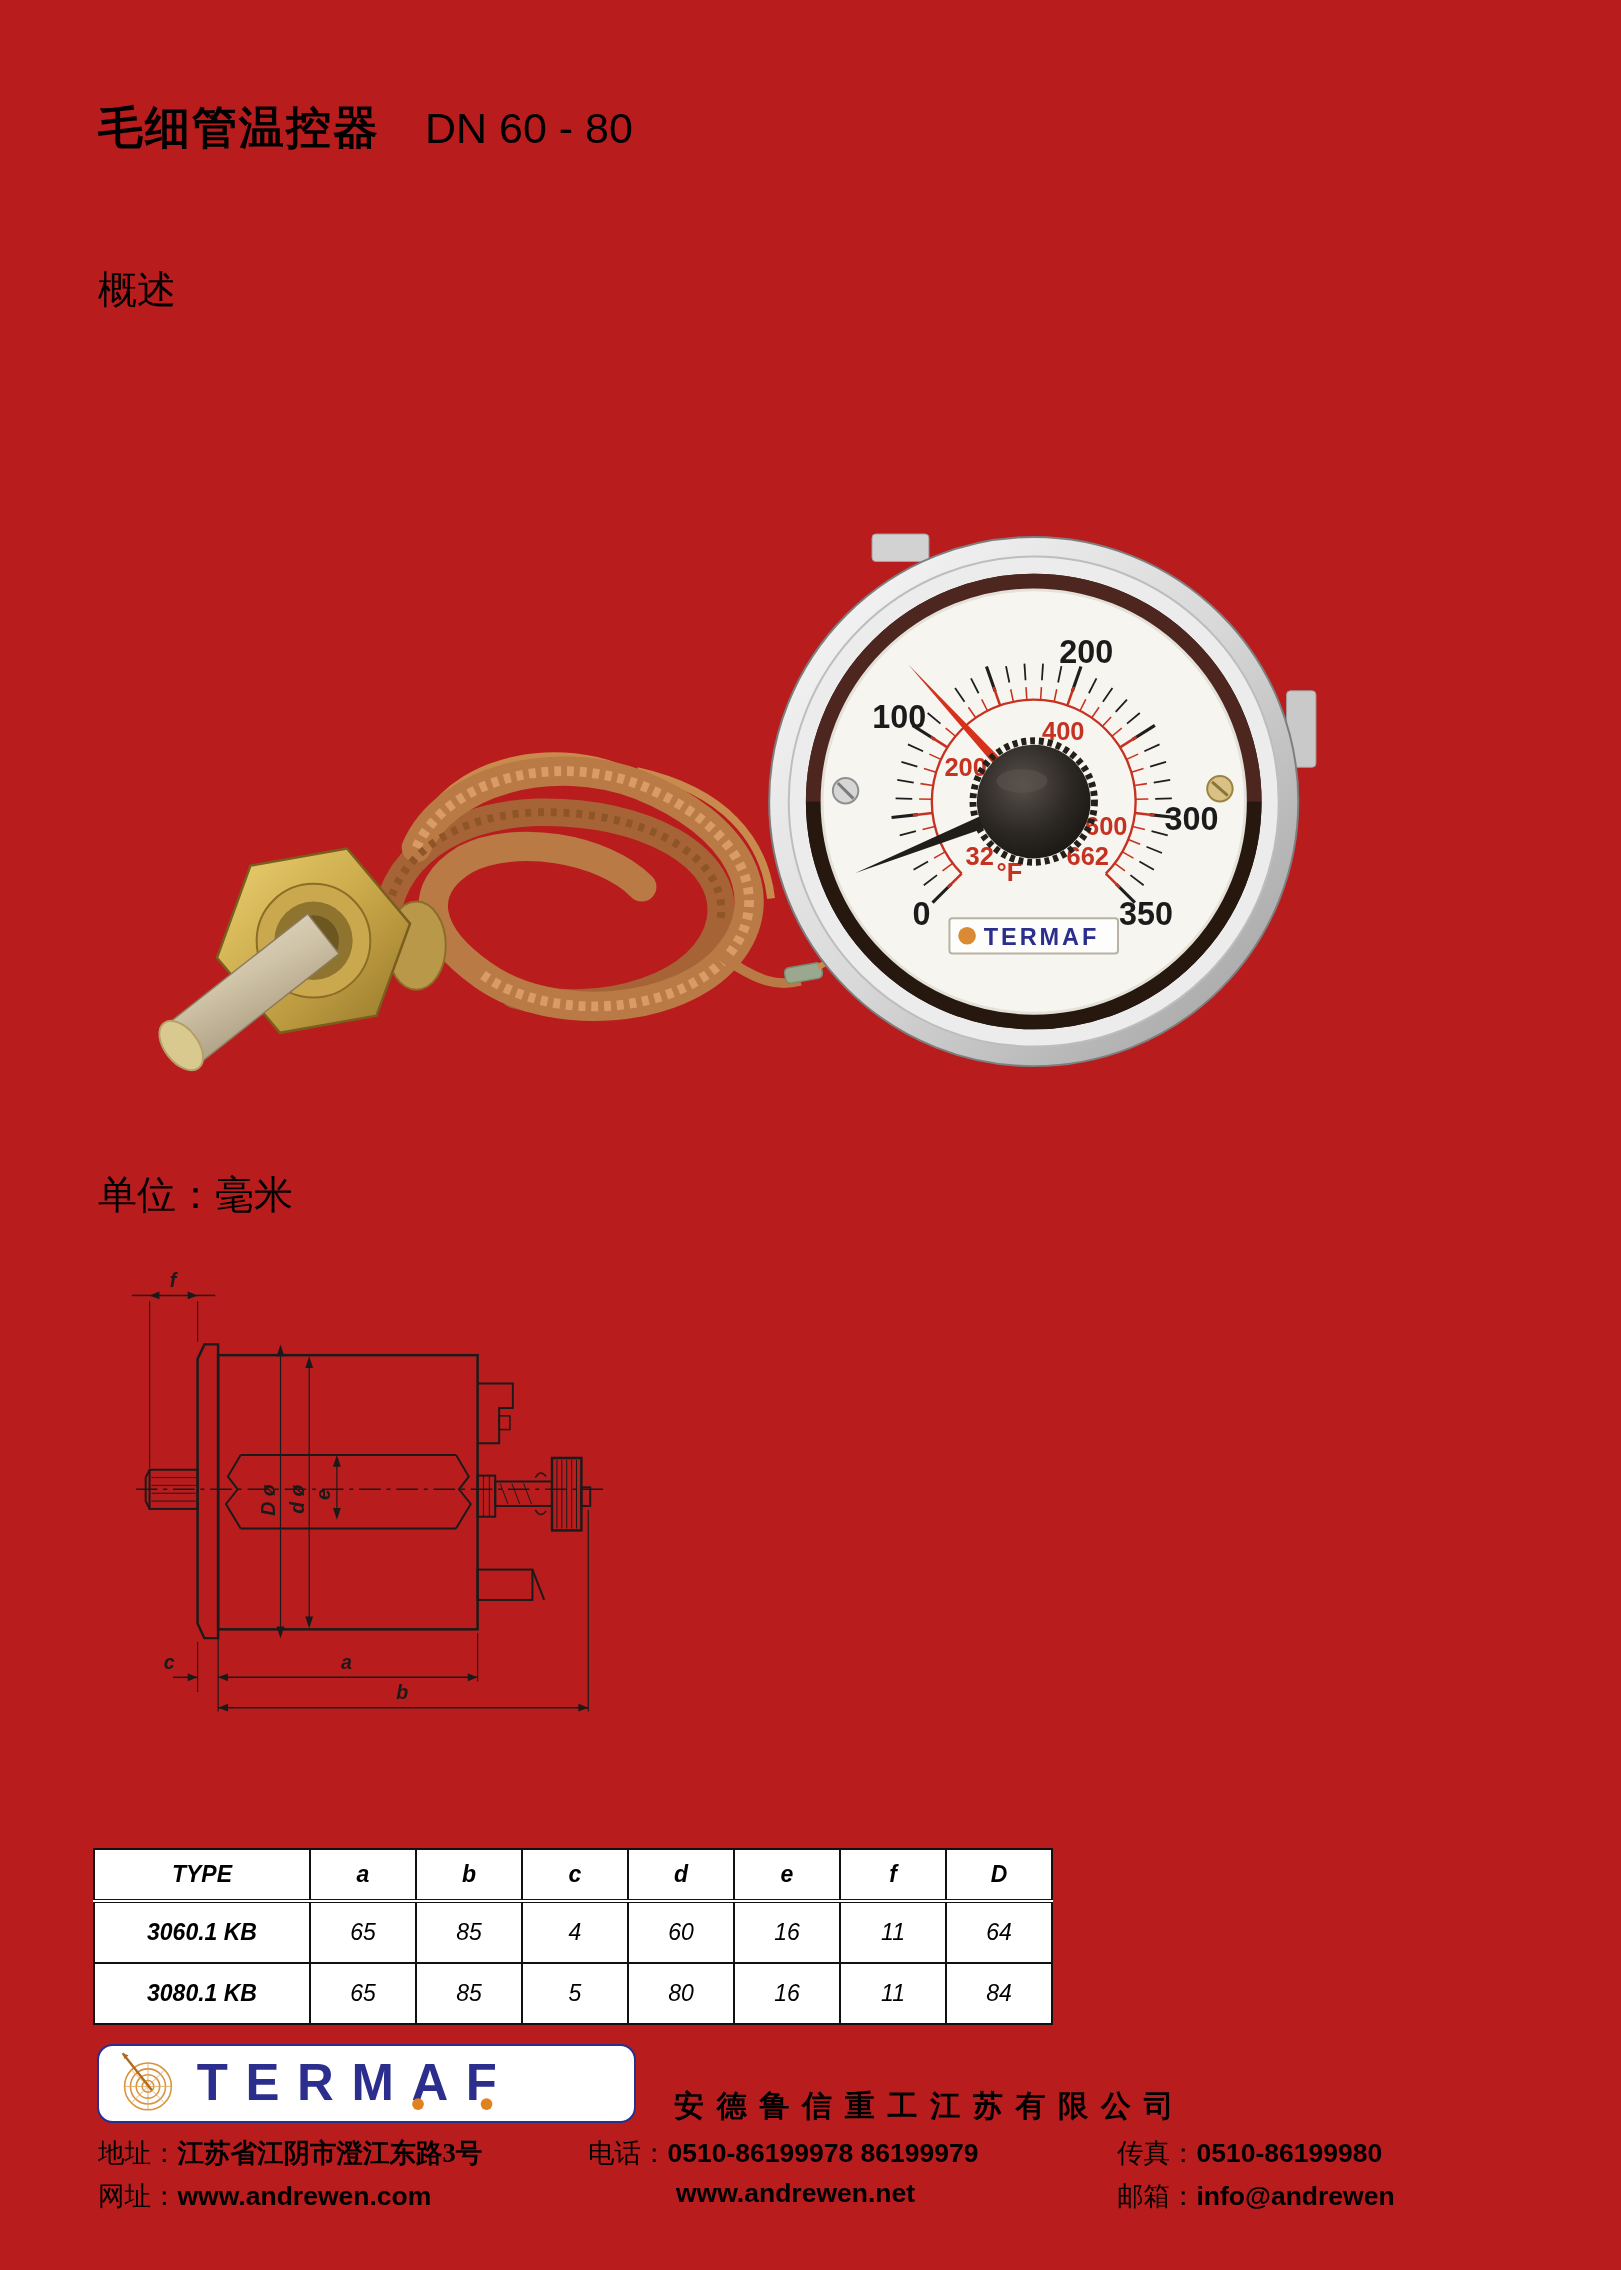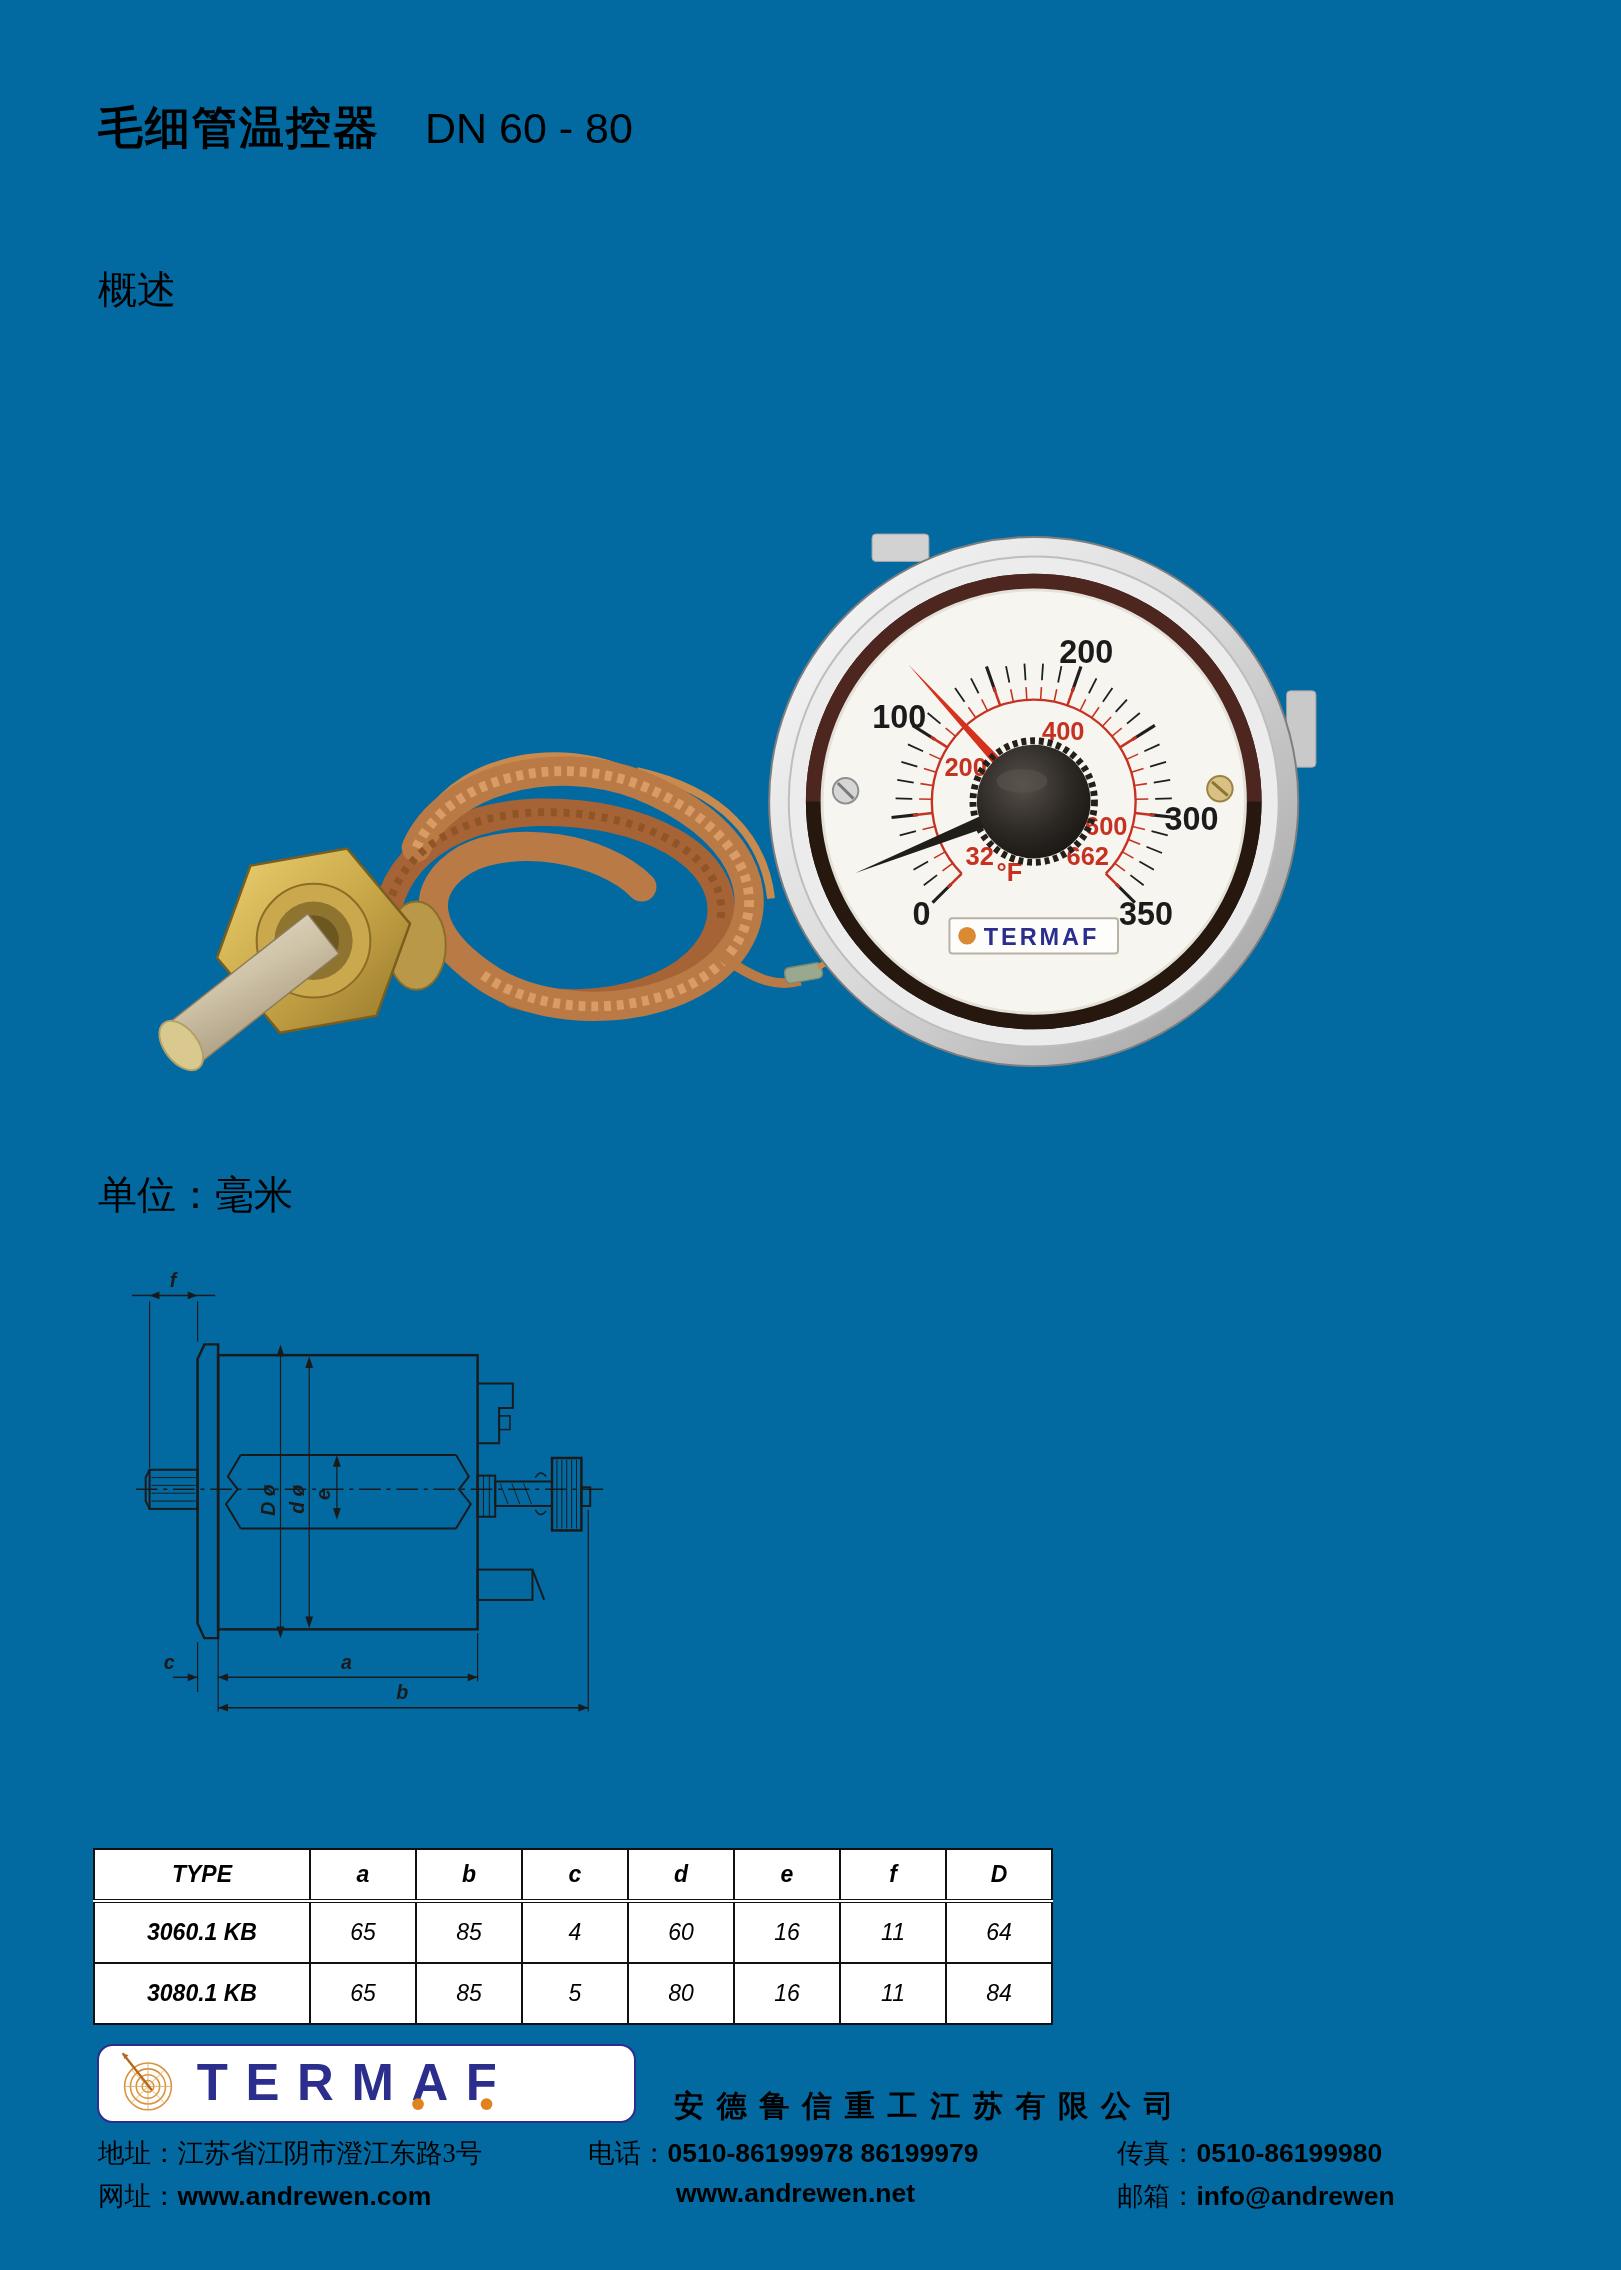--- a/index.html
+++ b/index.html
@@ -1,16 +1,16 @@
 <!DOCTYPE html>
 <html><head>
 <meta charset="utf-8">
 <style>
   html,body{margin:0;padding:0;background:#888;}
-  .page{position:relative;width:1621px;height:2270px;background:#0369a1;
+  .page{position:relative;width:1621px;height:2270px;background:#b91c1c;
         font-family:"Liberation Sans",sans-serif;color:#000;overflow:hidden;margin:0 auto;}
   .abs{position:absolute;}
   
   .title-row{left:98px;top:98px;display:flex;align-items:baseline;gap:45px;}
   .title-cn{font-family:"Liberation Serif",serif;font-size:45px;font-weight:600;letter-spacing:2px;}
   .title-model{font-size:43px;font-weight:normal;margin-top:6px;}
   .h-cn{font-family:"Liberation Serif",serif;font-size:39px;font-weight:500;}
   .overview-h{left:98px;top:263px;}
   .para{left:98px;top:316px;font-size:28px;line-height:42px;}
   .units-h{left:98px;top:1168px;}
@@ -26,21 +26,21 @@
   .col-type{width:216px;} .col-n{width:106px;}
   table{border:2.9px solid #111;}
   
   .logo-box{left:97px;top:2044px;width:535px;height:75px;border:2.9px solid #2b2e8c;
             border-radius:15.7px;background:#fff;display:flex;align-items:center;}
   .company{left:674px;top:2086px;font-size:30px;font-weight:bold;letter-spacing:12.7px;
            font-family:"Liberation Serif",serif;white-space:nowrap;}
   .f-line{font-size:26.5px;white-space:nowrap;}
   .f-line .lbl{font-family:"Liberation Serif",serif;}
   .f-line .val{font-weight:bold;}
-  .f-line .val-reg{font-weight:normal;font-family:"Liberation Serif",serif;}
+  .f-line .val-reg{font-weight:bold;font-family:"Liberation Serif",serif;}
 </style>
 </head>
 <body>
 
 <div class="page">
 
   <div class="abs title-row">
     <span class="title-cn">毛细管温控器</span>
     <span class="title-model">DN 60 - 80</span>
   </div>

